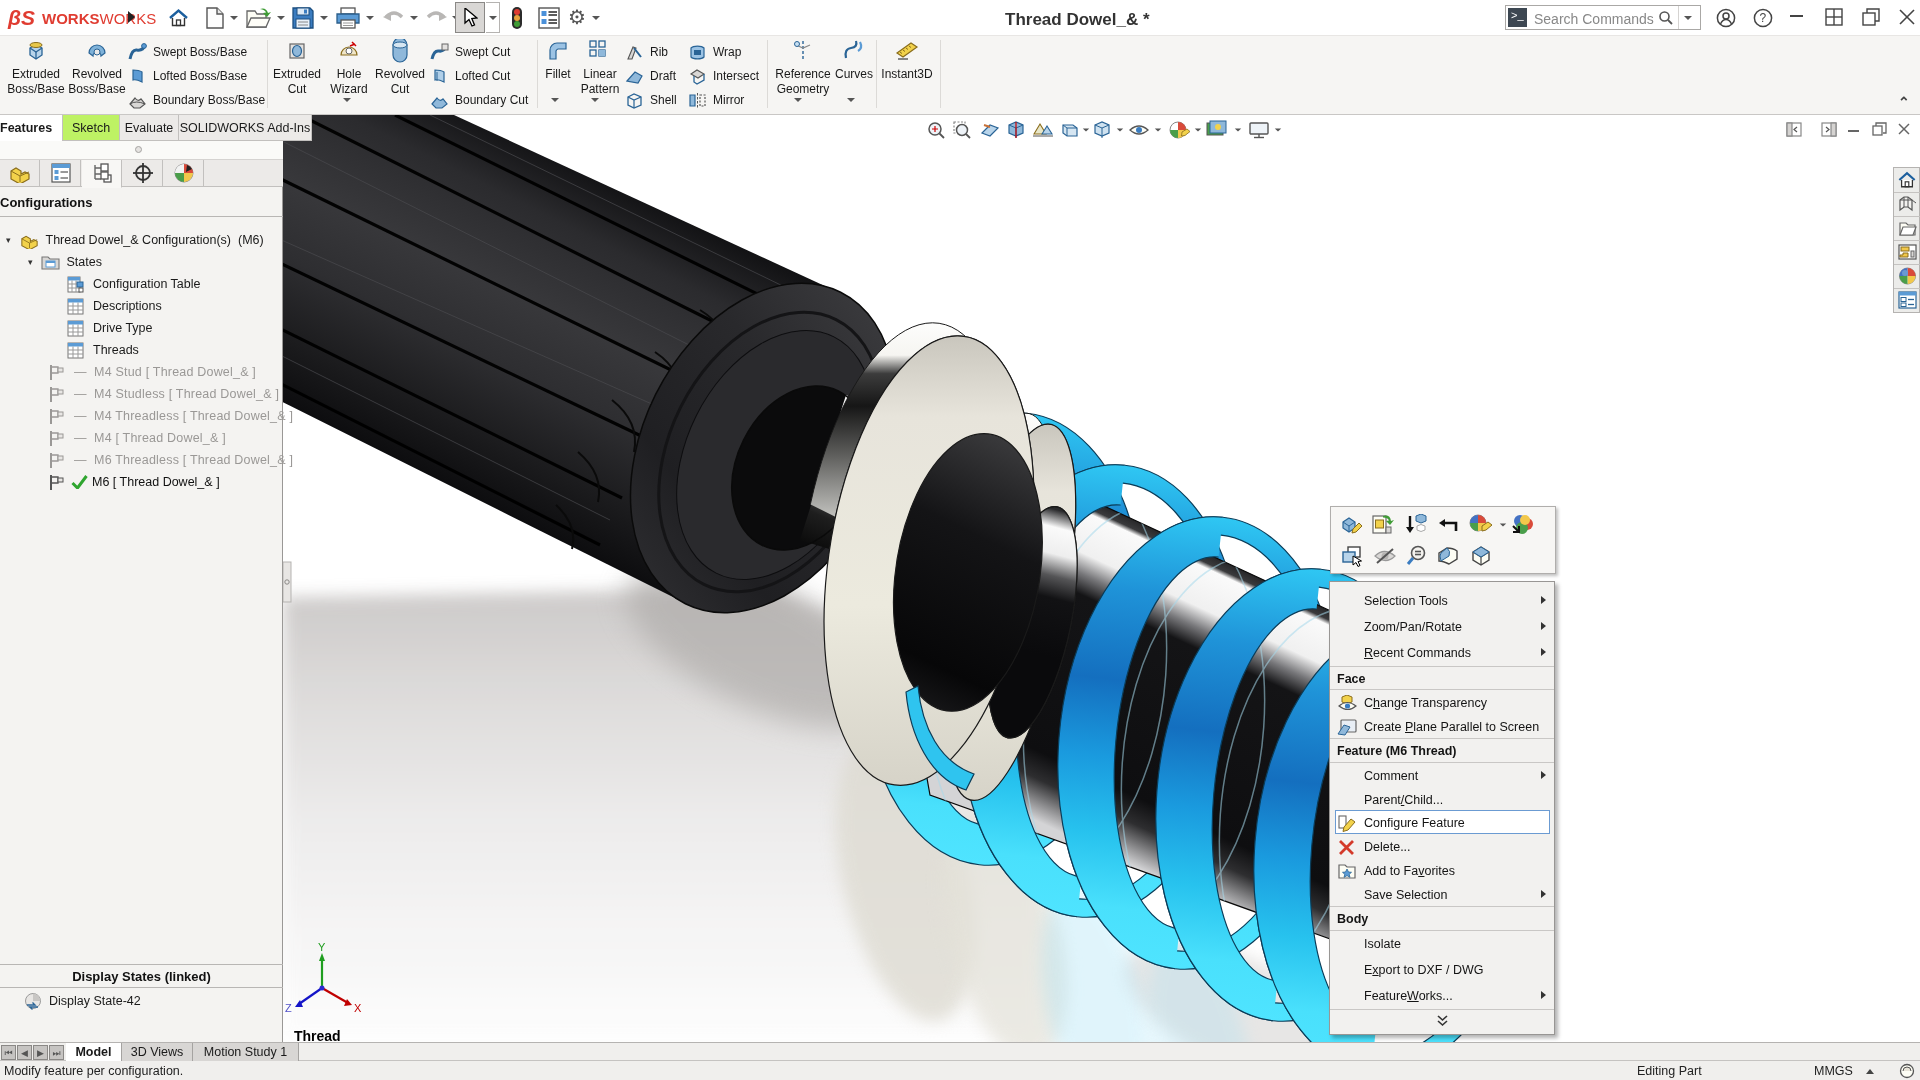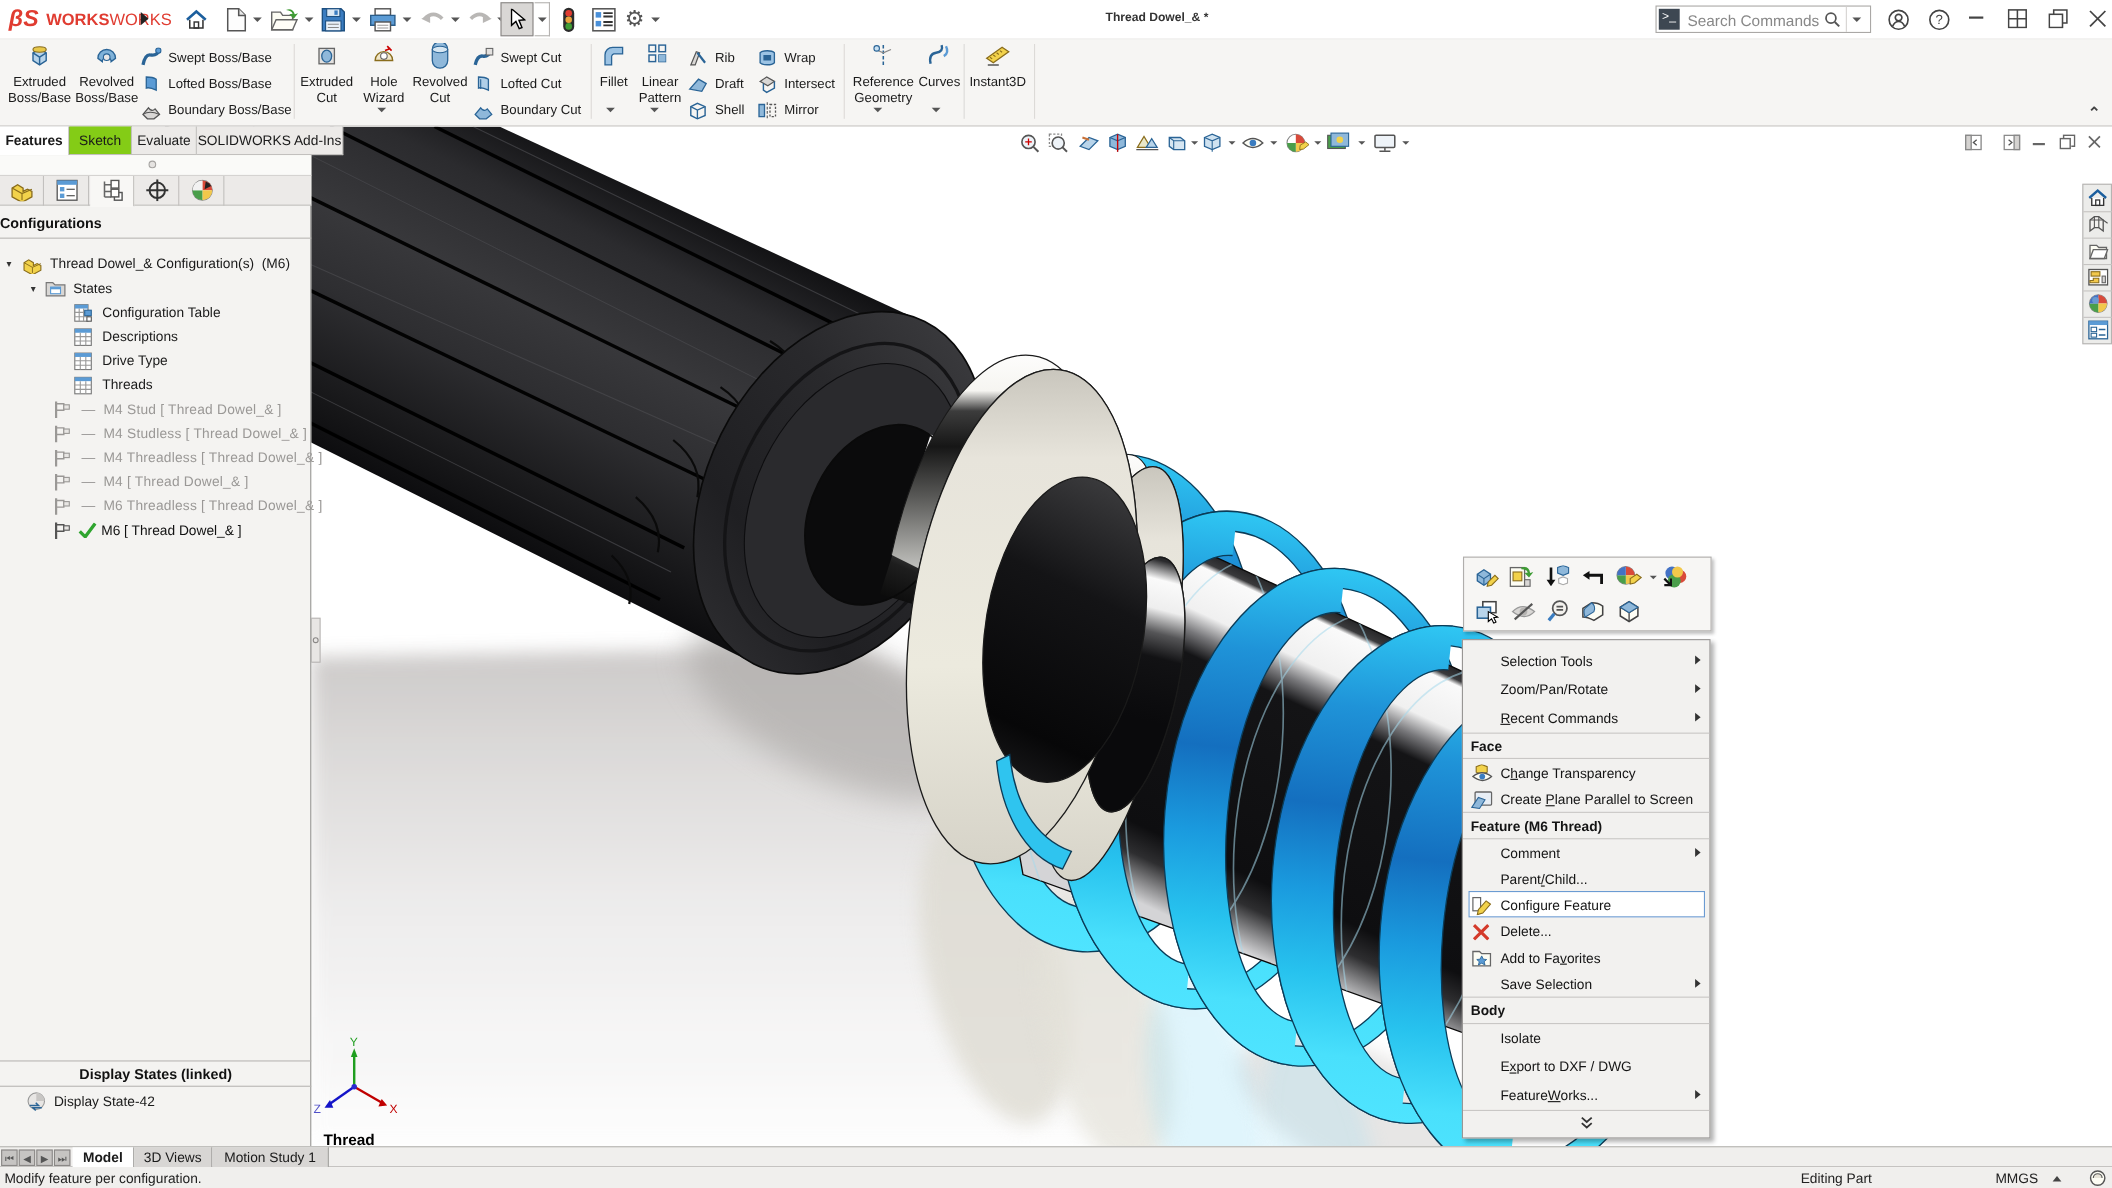--- a/index.html
+++ b/index.html
@@ -318,21 +318,21 @@
       <rect x="3.5" y="12" width="5" height="5" fill="#4a90d9"></rect>
       <line x1="10.5" y1="5" x2="19" y2="5" stroke="#333" stroke-width="1.6"></line>
       <line x1="10.5" y1="8" x2="19" y2="8" stroke="#333" stroke-width="1.6"></line>
       <line x1="10.5" y1="13" x2="19" y2="13" stroke="#333" stroke-width="1.6"></line>
       <line x1="10.5" y1="16" x2="19" y2="16" stroke="#333" stroke-width="1.6"></line>
     </svg>
 
   <div class="abs" style="left:568px;top:5px;font-size:20px;color:#555">⚙</div>
   <div class="caret abs" style="left:592px;top:16px"></div>
 
-  <div class="abs" style="left:1005px;top:10px;font-size:11px;font-weight:bold;color:#333">Thread Dowel_&amp; *</div>
+  <div class="abs" style="left:1005px;top:10px;font-size:17px;font-weight:bold;color:#333">Thread Dowel_&amp; *</div>
 
   <div class="abs" style="left:1505px;top:5px;width:196px;height:25px;background:#fff;border:1px solid #aaa8a6">
     <div class="abs" style="left:2px;top:2px;width:19px;height:19px;background:#3d4752"></div>
     <div class="abs" style="left:5px;top:3px;color:#fff;font-size:11px">&gt;_</div>
     <div class="abs" style="left:28px;top:5px;color:#888;font-size:14px">Search Commands</div>
     <svg class="abs" style="left:152px;top:4px" width="16" height="16" viewBox="0 0 16 16">
         <circle cx="6.5" cy="6.5" r="4.5" fill="none" stroke="#555" stroke-width="1.6"></circle>
         <line x1="10" y1="10" x2="14" y2="14" stroke="#555" stroke-width="1.8"></line>
       </svg>
     <div class="abs" style="left:172px;top:0;width:1px;height:23px;background:#d5d3d1"></div>
@@ -528,22 +528,22 @@
   <div class="caret abs" style="left:343px;top:62px"></div>
   <div class="caret abs" style="left:551px;top:62px"></div>
   <div class="caret abs" style="left:591px;top:62px"></div>
   <div class="caret abs" style="left:794px;top:62px"></div>
   <div class="caret abs" style="left:847px;top:62px"></div>
 
   <div class="abs" style="left:1898px;top:58px;font-size:14px;color:#444;font-weight:bold">⌃</div>
 </div>
 
 <div class="abs" style="left:0;top:115px;width:312px;height:26px">
-  <div class="abs" style="left:0;top:0;width:63px;height:26px;background:#fff;border-right:1px solid #c2c0be;text-align:center;line-height:26px;font-weight:bold;font-size:12.5px">Features</div>
-  <div class="abs" style="left:63px;top:0;width:57px;height:26px;background:#84cc16;border-right:1px solid #c2c0be;border-bottom:1px solid #c2c0be;text-align:center;line-height:26px;font-size:12.5px">Sketch</div>
+  <div class="abs" style="left:0;top:0;width:63px;height:26px;background:#fff;border-right:1px solid #c2c0be;text-align:left;line-height:26px;font-weight:bold;font-size:12.5px">Features</div>
+  <div class="abs" style="left:63px;top:0;width:57px;height:26px;background:#bef264;border-right:1px solid #c2c0be;border-bottom:1px solid #c2c0be;text-align:center;line-height:26px;font-size:12.5px">Sketch</div>
   <div class="abs" style="left:120px;top:0;width:59px;height:26px;background:#eceae8;border-right:1px solid #c2c0be;border-bottom:1px solid #c2c0be;text-align:center;line-height:26px;font-size:12.5px">Evaluate</div>
   <div class="abs" style="left:179px;top:0;width:133px;height:26px;background:#eceae8;border-right:1px solid #c2c0be;border-bottom:1px solid #c2c0be;text-align:center;line-height:26px;font-size:12.5px">SOLIDWORKS Add-Ins</div>
 </div>
 
 <div class="abs" id="headsup" style="left:920px;top:119px;width:1000px;height:22px">
   <svg class="abs" style="left:6px;top:1px" width="20" height="20" viewBox="0 0 20 20">
       <circle cx="9" cy="9" r="6" fill="#eef3f8" stroke="#555" stroke-width="1.5"></circle>
       <line x1="13.5" y1="13.5" x2="18" y2="18" stroke="#555" stroke-width="1.8"></line>
       <path d="M6,9 h6 M9,6 v6" stroke="#c00" stroke-width="1.2"></path>
     </svg>

